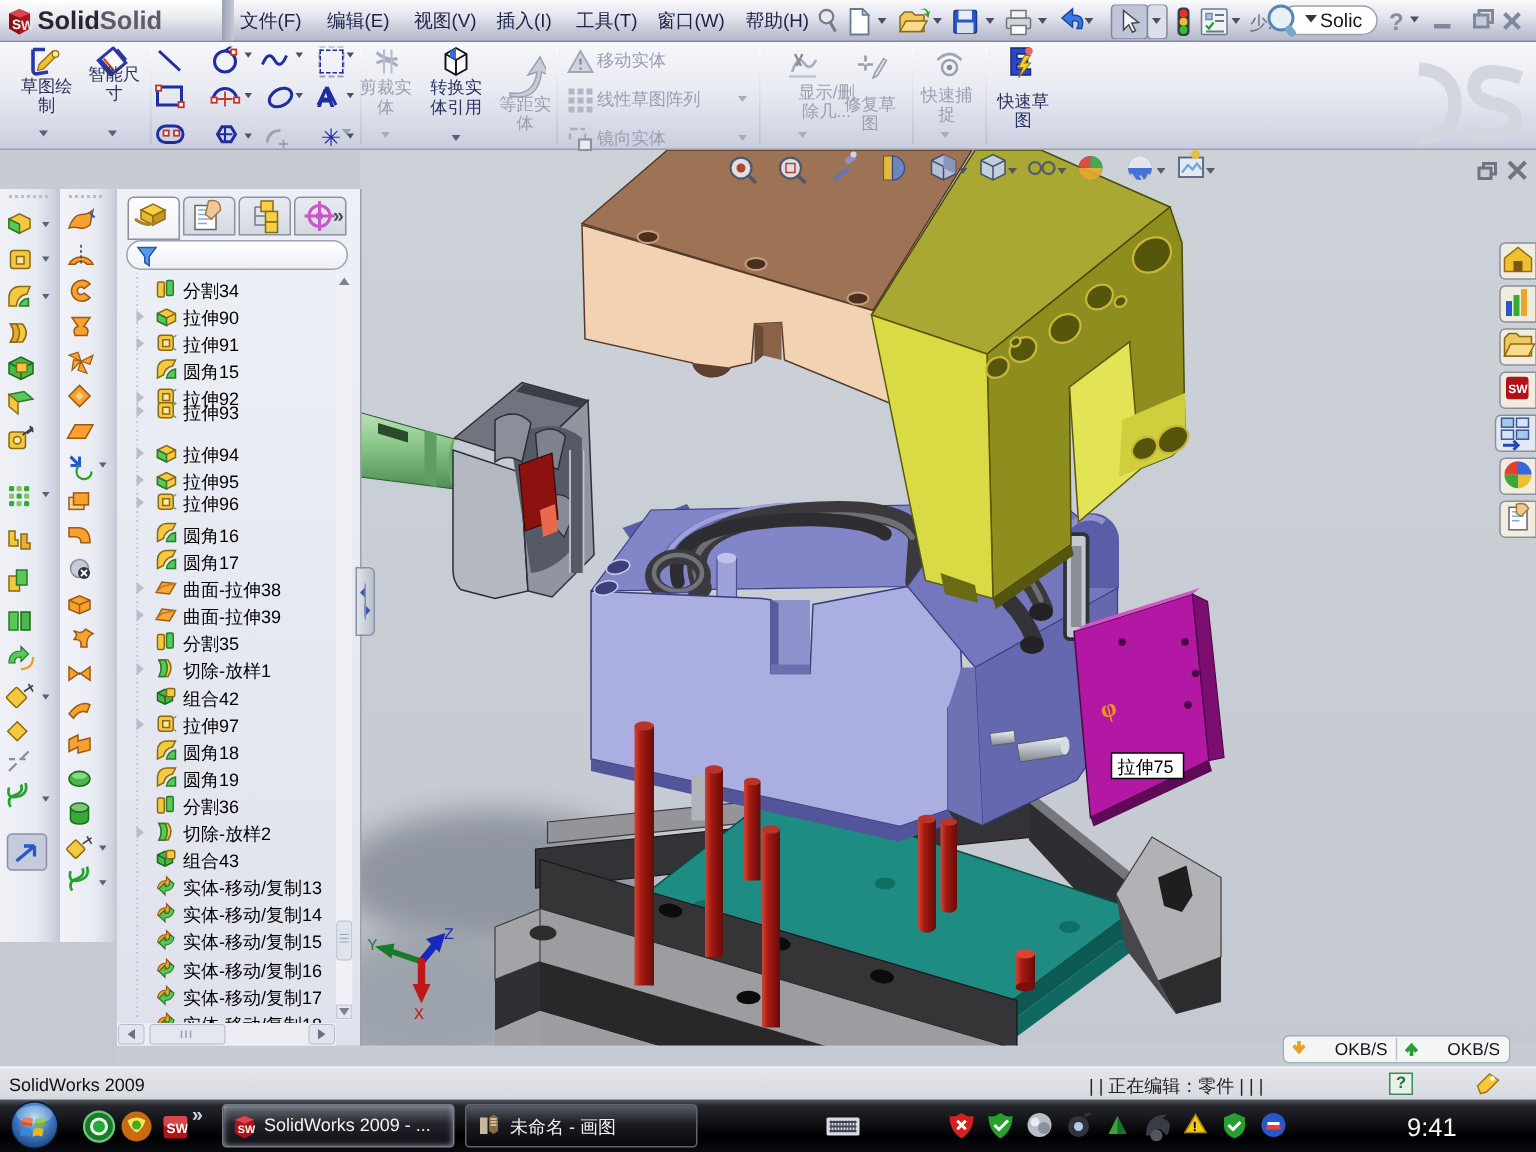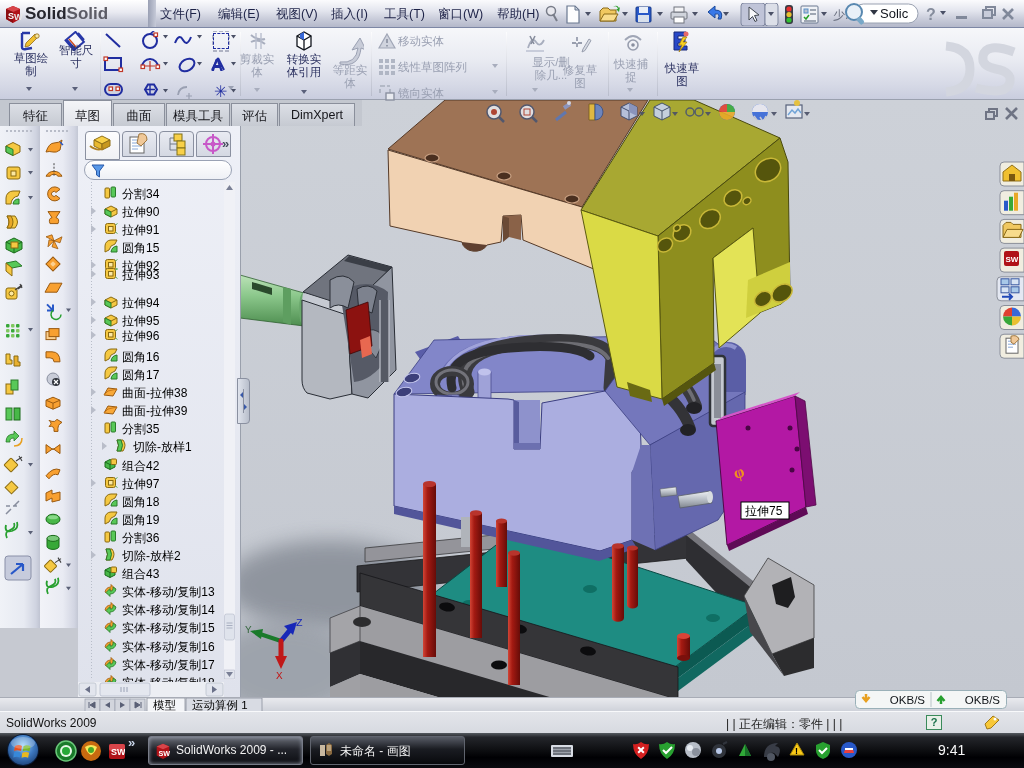--- a/index.html
+++ b/index.html
@@ -515,28 +515,20 @@
     <div class="abs tbtxt tbgray" style="left:608px;top:30px;width:46px">快速捕<br>捉</div>
     <div class="abs dropdn dropgray" style="left:627px;top:60px"></div>
     <div class="abs tbsep" style="left:657px"></div>
     <svg class="abs" style="left:670px;top:2px" width="22" height="22" viewBox="0 0 22 22">
       <path d="M4,2 h12 v4 h-8 v3 h7 v4 h-7 v3 h9 v4 h-13 z" fill="#2848c8" stroke="#182878" stroke-width="1"></path>
       <circle cx="16" cy="4" r="2.5" fill="#e86868"></circle>
       <path d="M13,7 l-4,8 h3 l-3,7 8,-10 h-4 l4,-5 z" fill="#f8d020" stroke="#a07808" stroke-width="0.7"></path>
     </svg>
     <div class="abs tbtxt" style="left:659px;top:34px;width:46px">快速草<br>图</div>
   </div>
-  <div id="tabrow" class="abs">
-    <div class="abs cmtab" style="left:9px;width:53px">特征</div>
-    <div class="abs cmtab active" style="left:63px;width:49px">草图</div>
-    <div class="abs cmtab" style="left:113px;width:52px">曲面</div>
-    <div class="abs cmtab" style="left:166px;width:64px">模具工具</div>
-    <div class="abs cmtab" style="left:231px;width:47px">评估</div>
-    <div class="abs cmtab" style="left:279px;width:76px">DimXpert</div>
-  </div>
   <div id="lbar1" class="abs">
       <div class="abs" style="left:2px;top:2px"><svg width="34" height="460" viewBox="0 0 34 460">
           <path d="M4,3 h26" stroke="#b8bcc8" stroke-width="2" stroke-dasharray="2,2"></path>
           <path d="M4,18 l7,-3.5 7,3.5 v6 l-7,3.5 -7,-3.5 z" fill="#f5c842" stroke="#8a6a10"></path>
           <path d="M4,18 v6 l7,3.5 v-6 z" fill="#58c858" stroke="#2a7a2a"></path>
           <path d="M26,20 l2.5,3.5 2.5,-3.5 z" fill="#5a6076"></path>
           <rect x="5" y="39" width="13" height="12" rx="2" fill="#f5c842" stroke="#8a6a10"></rect>
           <rect x="9" y="43" width="5" height="5" fill="#fce8a0" stroke="#8a6a10"></rect>
           <path d="M26,43 l2.5,3.5 2.5,-3.5 z" fill="#5a6076"></path>
           <path d="M4,76 v-6 a7,7 0 0 1 7,-7 h7 l-2,5 a8,8 0 0 0 -7,8 z" fill="#f5c842" stroke="#8a6a10"></path>
@@ -746,21 +738,21 @@
             <use href="#s-surf"></use>
           </svg>
           <span class="tlabel">曲面-拉伸39</span>
         </div>
 <div class="abs trow" style="left:9px;top:237.3px;width:146px">
           <svg class="ticon" viewBox="0 0 15 15">
             <use href="#s-spl"></use>
           </svg>
           <span class="tlabel">分割35</span>
         </div>
-<div class="abs trow" style="left:20px;top:255.4px;width:146px">
+<div class="abs trow" style="left:9px;top:255.4px;width:146px">
           <span class="texp"></span>
           <svg class="ticon" viewBox="0 0 15 15">
             <use href="#s-loft"></use>
           </svg>
           <span class="tlabel">切除-放样1</span>
         </div>
 <div class="abs trow" style="left:9px;top:273.5px;width:146px">
           <svg class="ticon" viewBox="0 0 15 15">
             <use href="#s-comb"></use>
           </svg>
@@ -901,38 +893,20 @@
           <path d="M13,6 q-1,5 -6,5 l0,2.5 -4,-4 4,-4 0,2.5 q3.5,0.5 3,-4 z" fill="#58c858" stroke="#2a7a2a" stroke-width="0.8"></path>
         </g>
     </defs>
   </svg>
   <div class="abs" style="left:237px;top:378px;width:13px;height:46px;background:linear-gradient(90deg,#dfe3ec,#b8becb);border:1px solid #8a90a0;border-radius:0 4px 4px 0;z-index:4">
     <svg width="11" height="44" viewBox="0 0 11 44">
         <path d="M2,16 l4,-4 v8 z M9,28 l-4,-4 v8 z" fill="#3858a8"></path>
         <path d="M5.5,10 v24" stroke="#8a90a0" stroke-width="1"></path>
       </svg>
   </div>
-  <div id="btabs" class="abs">
-    <svg width="300" height="14" viewBox="0 0 300 14">
-      <g>
-        <rect x="85" y="1" width="15" height="13" fill="#d2d5dd" stroke="#9aa0ac" stroke-width="0.7"></rect>
-        <rect x="100" y="1" width="15" height="13" fill="#d2d5dd" stroke="#9aa0ac" stroke-width="0.7"></rect>
-        <rect x="115" y="1" width="15" height="13" fill="#d2d5dd" stroke="#9aa0ac" stroke-width="0.7"></rect>
-        <rect x="130" y="1" width="15" height="13" fill="#d2d5dd" stroke="#9aa0ac" stroke-width="0.7"></rect>
-        <path d="M89,4 v6 m6,-6 l-5,3 5,3 z" stroke="#5a6076" fill="#5a6076" stroke-width="1"></path>
-        <path d="M110,4 l-5,3 5,3 z" fill="#5a6076"></path>
-        <path d="M120,4 l5,3 -5,3 z" fill="#5a6076"></path>
-        <path d="M135,4 l5,3 -5,3 z m6,0 v6" stroke="#5a6076" fill="#5a6076" stroke-width="1"></path>
-        <path d="M147,0 h38 v14 h-38 z" fill="#f4f5f8" stroke="#8a909c" stroke-width="0.8"></path>
-        <text x="153" y="11" font-size="11.5" fill="#000">模型</text>
-        <path d="M186,0 h76 v14 h-76 z" fill="#d8dbe3" stroke="#8a909c" stroke-width="0.8"></path>
-        <text x="192" y="11" font-size="11.5" fill="#000">运动算例 1</text>
-      </g>
-    </svg>
-  </div>
   <div class="abs" style="left:855px;top:690px;width:152px;height:19px;z-index:5">
     <svg width="152" height="19" viewBox="0 0 152 19">
       <rect x="0.5" y="0.5" width="151" height="18" rx="4" fill="#f4f6f6" stroke="#9ab0b8"></rect>
       <line x1="76" y1="2" x2="76" y2="17" stroke="#b8c4c8"></line>
       <path d="M11,4 v6 m-3.5,-3 l3.5,4 3.5,-4" stroke="#e8a020" stroke-width="2.5" fill="none"></path>
       <text x="70" y="13.5" font-size="11.5" fill="#101418" text-anchor="end">OKB/S</text>
       <path d="M86,14 v-6 m-3.5,3 l3.5,-4 3.5,4" stroke="#28a030" stroke-width="2.5" fill="none"></path>
       <text x="145" y="13.5" font-size="11.5" fill="#101418" text-anchor="end">OKB/S</text>
     </svg>
   </div>
@@ -1030,15 +1004,15 @@
       <g transform="translate(182,0)">
           <path d="M9,1 l7,3 v6 q0,5 -7,8 q-7,-3 -7,-8 v-6 z" fill="#28a030"></path>
           <path d="M5,9 l3,3 5,-5" stroke="#fff" stroke-width="2" fill="none"></path>
         </g>
       <g transform="translate(208,0)">
           <circle cx="9" cy="9" r="8" fill="#2858c8"></circle>
           <path d="M4,12 a5,5 0 0 1 10,0 z" fill="#e84040"></path>
           <rect x="5" y="7" width="8" height="2" fill="#fff"></rect>
         </g>
     </svg>
-    <div class="abs" style="left:938px;top:9px;color:#f8f8f8;font-size:14px">9:41</div>
+    <div class="abs" style="left:938px;top:9px;color:#f8f8f8;font-size:17px">9:41</div>
   </div>
 </div>
 
 </body></html>

